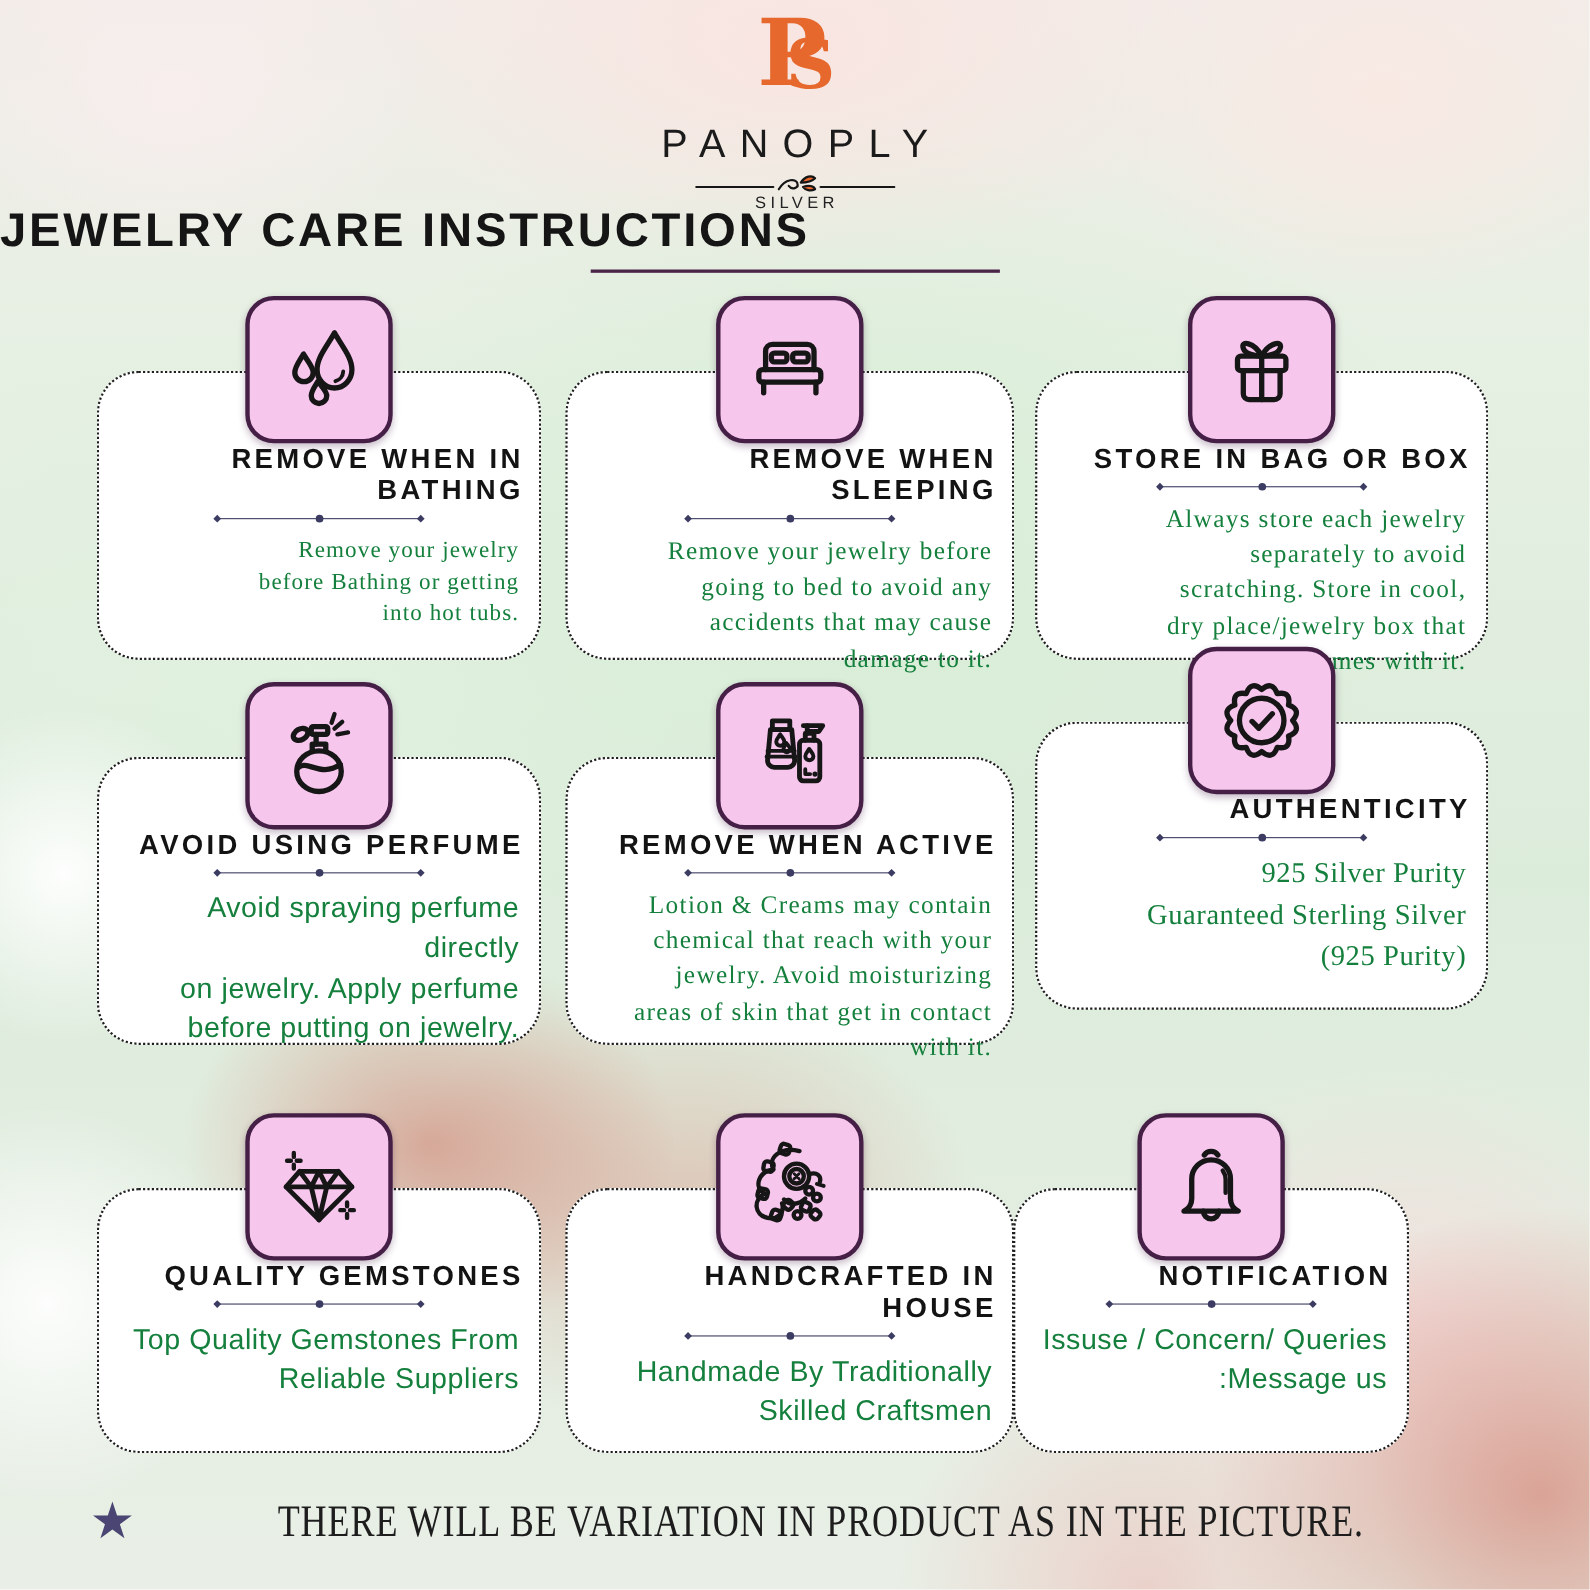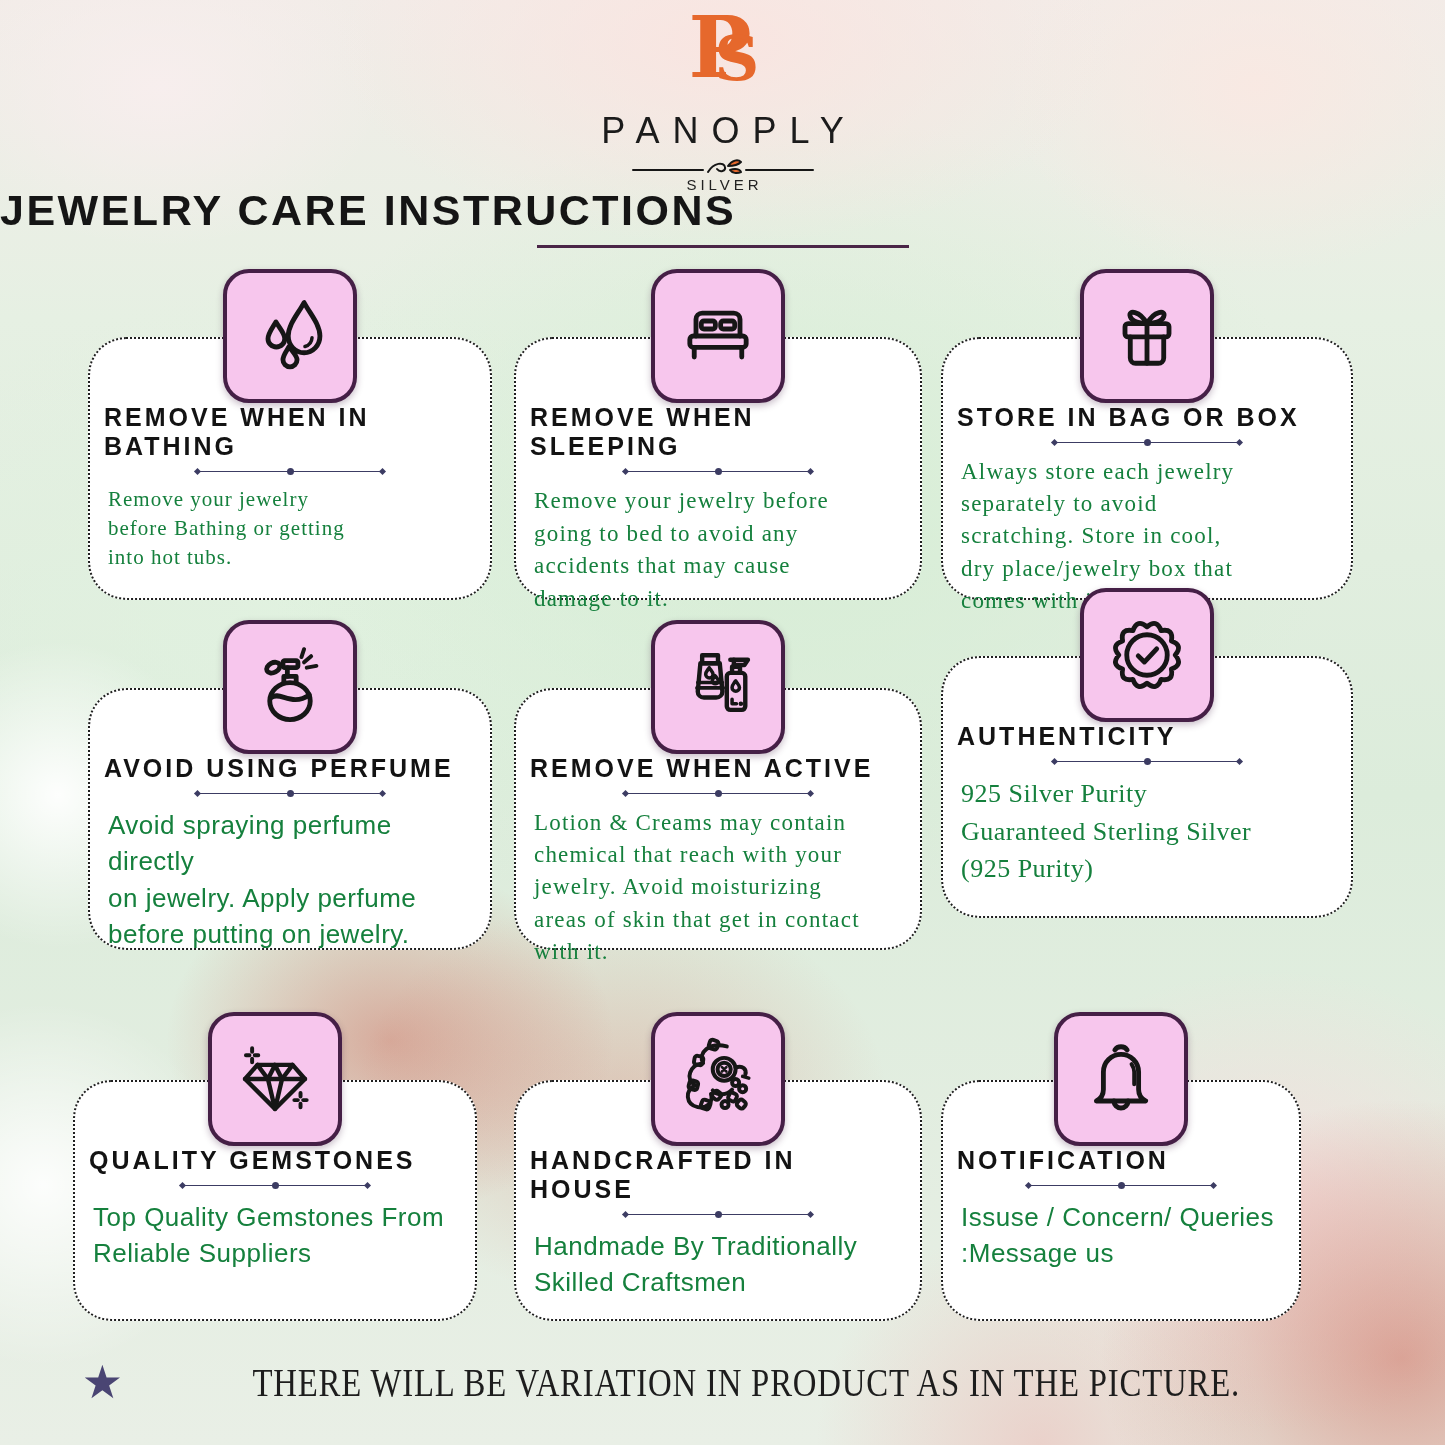--- a/index.html
+++ b/index.html
@@ -27,21 +27,21 @@
   .brand{font-size:36px;letter-spacing:13px;text-indent:13px;color:#1b1b1b;margin-top:6px;}
   .ornament{margin-top:2px;height:26px;}
   .sub{font-size:15px;letter-spacing:4px;text-indent:4px;color:#222;margin-top:-4px;}
   
   .main-title{position:absolute;top:186px;left:0;width:100%;text-align:left;margin:0;
     font-size:43px;font-weight:800;letter-spacing:2.5px;color:#151515;}
   .title-underline{position:absolute;top:245px;left:50%;transform:translateX(-50%);
     width:372px;height:3px;background:#4A2547;}
   
   .card{position:absolute;background:#fff;border:2px dotted #1f1f1f;border-radius:38px;
-    text-align:left;box-sizing:border-box;}
+    text-align:right;box-sizing:border-box;}
   .tile{position:absolute;top:-70px;left:50%;transform:translateX(-50%);
     width:126px;height:126px;background:#F7C6ED;border:4px solid #451F46;border-radius:26px;
     display:flex;align-items:center;justify-content:center;box-shadow:0 3px 7px rgba(60,20,60,.28);}
   .tile svg{width:88px;height:88px;}
   .card-inner{padding:64px 14px 10px;}
   .card h3{margin:0 0 7px;font-size:25px;font-weight:800;letter-spacing:3px;color:#131313;}
   .divider{display:flex;align-items:center;justify-content:center;width:190px;margin:0 auto 10px;}
   .d-end{width:5px;height:5px;background:#3C3C63;transform:rotate(45deg);flex:none;}
   .d-line{flex:1;height:1.5px;background:#3C3C63;}
   .d-dot{width:7px;height:7px;border-radius:50%;background:#3C3C63;flex:none;margin:0 -1px;}
@@ -240,21 +240,21 @@
           <span class="d-dot"></span>
           <span class="d-line"></span>
           <span class="d-end"></span>
         </div>
       <p class="body serif b-auth">925 Silver Purity
 Guaranteed Sterling Silver
 (925 Purity)</p>
     </div>
   </div>
 
-  <div class="card" style="left:73px;top:1080px;width:404px;height:241px">
+  <div class="card" style="left:88px;top:1080px;width:404px;height:241px">
     <div class="tile">
       <svg viewBox="0 0 100 100" stroke-width="5">
         <path d="M30 34 H70 L84 50 L50 84 L16 50 Z"></path>
         <path d="M16 50 H84"></path>
         <path d="M30 34 L42 50 L50 84 M70 34 L58 50 L50 84 M42 50 L50 34 L58 50"></path>
         <path d="M24 15 v4 M24 27 v4 M17 23 h4 M27 23 h4" stroke-width="4.5"></path>
         <path d="M79 66 v4 M79 78 v4 M72 74 h4 M82 74 h4" stroke-width="4.5"></path>
       </svg>
     </div>
     <div class="card-inner">
@@ -300,21 +300,21 @@
           <span class="d-line"></span>
           <span class="d-dot"></span>
           <span class="d-line"></span>
           <span class="d-end"></span>
         </div>
       <p class="body sans b-sans">Handmade By Traditionally
 Skilled Craftsmen</p>
     </div>
   </div>
 
-  <div class="card" style="left:941px;top:1080px;width:360px;height:241px">
+  <div class="card" style="left:921px;top:1080px;width:360px;height:241px">
     <div class="tile">
       <svg viewBox="0 0 100 100" stroke-width="5.5">
         <path d="M30 62 V42 a20 20 0 0 1 40 0 v20 c0 7 4 11 8 13 H22 c4 -2 8 -6 8 -13 Z"></path>
         <path d="M43 17 a8 7 0 0 1 14 0"></path>
         <path d="M42 75 a8 8 0 0 0 16 0"></path>
         <path d="M62 33 c2 3 3 6 3 9 v14" stroke-width="4.5"></path>
       </svg>
     </div>
     <div class="card-inner">
       <h3>NOTIFICATION</h3>

